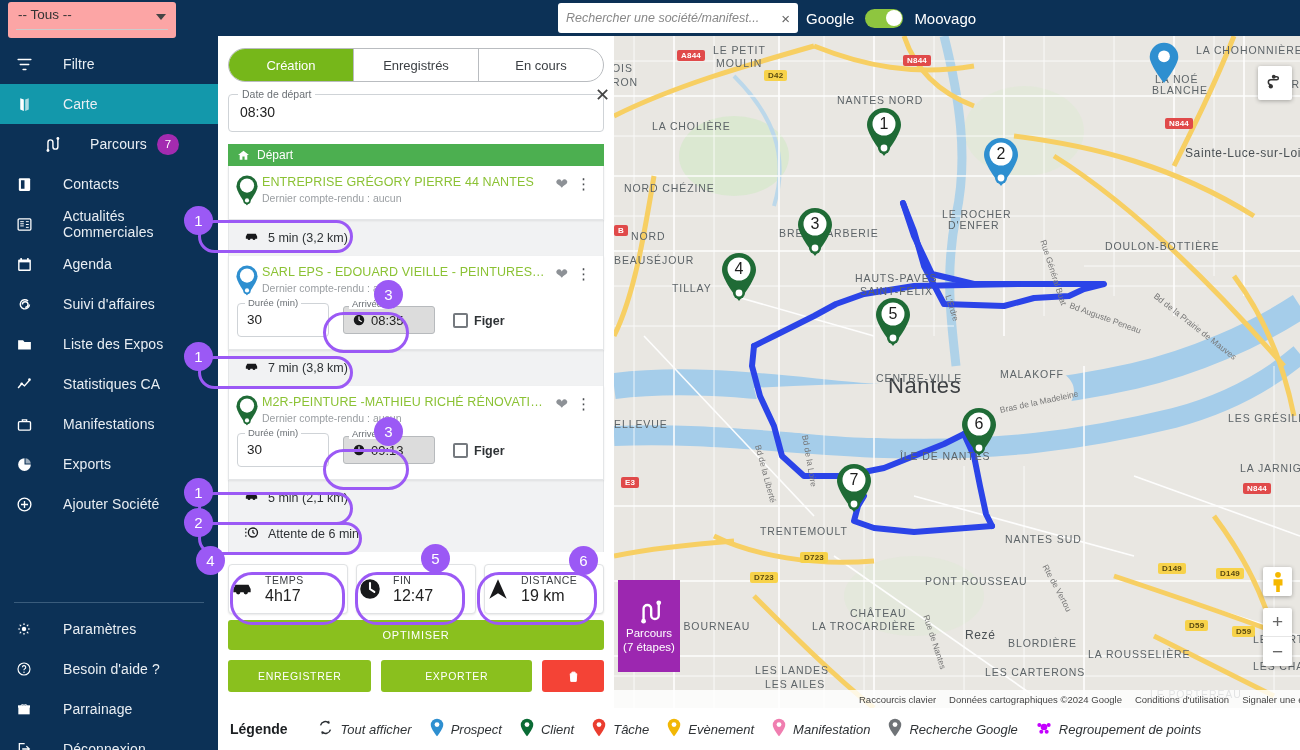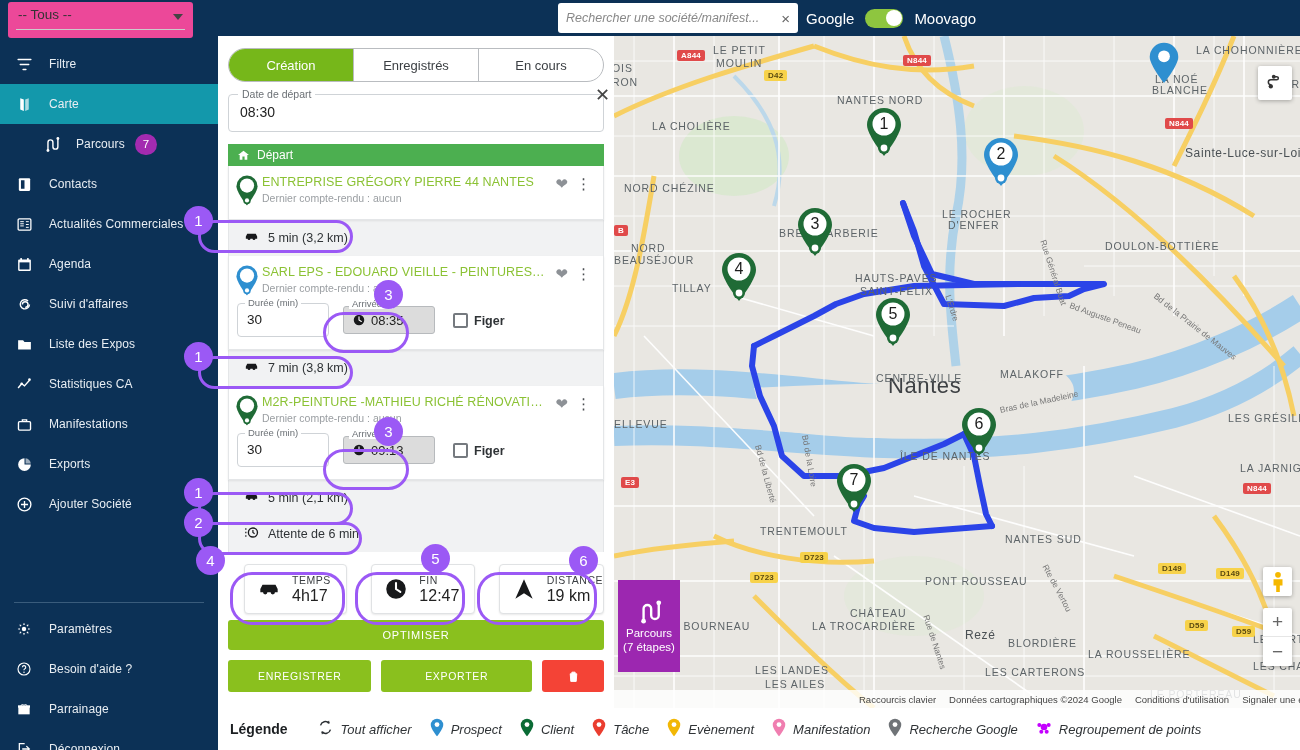--- a/index.html
+++ b/index.html
@@ -10,22 +10,22 @@
     background: #0c3156;
   }
   #app { position: relative; width: 1300px; height: 750px; overflow: hidden; }
 
   
   #sidebar {
     position: absolute; left: 0; top: 0; width: 218px; height: 750px;
     background: #0c3156; color: #fff; z-index: 30;
   }
   .select-wrap {
-    position: absolute; left: 8px; top: 2px; width: 185px; height: 36px;
-    background: #ec4899; border-radius: 3px;
+    position: absolute; left: 8px; top: 2px; width: 168px; height: 36px;
+    background: #fca5a5; border-radius: 3px;
   }
   .select-wrap .sel-text {
     position: absolute; left: 10px; top: 5px; font-size: 13.5px; color: #333;
   }
   .select-wrap .sel-underline {
     position: absolute; left: 8px; right: 8px; bottom: 8px; height: 1px; background: #ccc;
   }
   .caret-down {
     position: absolute; right: 10px; top: 12px;
     width: 0; height: 0; border-left: 5px solid transparent;
@@ -34,21 +34,21 @@
 
   .nav { position: absolute; left: 0; top: 44px; width: 218px; }
   .nav-item {
     position: relative; display: flex; align-items: center;
     height: 40px; padding-left: 16px; cursor: pointer;
   }
   .nav-item .ic {
     width: 24px; height: 20px; display: flex; align-items: center;
     justify-content: flex-start; flex: 0 0 24px;
   }
-  .nav-item .lbl { font-size: 12px; color: #e9eef3; margin-left: 9px; letter-spacing: .1px;}
+  .nav-item .lbl { font-size: 14px; color: #e9eef3; margin-left: 23px; letter-spacing: .1px;}
   .nav-item.active { background: #1398ab; }
   .nav-item.sub { padding-left: 43px; }
   .badge {
     margin-left: 10px; background: #a32bb0; color: #fff; font-size: 11.5px;
     border-radius: 11px; min-width: 22px; height: 21px; display: flex;
     align-items: center; justify-content: center; padding: 0 7px;
   }
   .nav-divider { margin: 10px 14px 6px 14px; height: 1px; background: #3a5c7c; }
 
   
@@ -224,21 +224,21 @@
     display: flex; align-items: center; gap: 8px;
     margin: 0 10px; height: 36px; padding-left: 14px; background: #f1f2f3;
     border-left: 1px solid #e4e6e8; border-right: 1px solid #e4e6e8;
   }
   .leg-row .txt { font-size: 12.5px; color: #2f3336; text-align: center; }
 
   .stats-row { display: flex; gap: 8px; margin: 12px 10px 0 10px; }
   .stat {
     flex: 1; height: 50px; background: #fff; border: 1px solid #e0e2e4;
     border-radius: 4px; display: flex; align-items: center; gap: 8px;
-    padding-left: 11px; box-shadow: 0 1px 2px rgba(0,0,0,.09); margin-left: 16px;
+    box-shadow: 0 1px 2px rgba(0,0,0,.09);
   }
   .stat .sc { flex: 0 0 28px; display: flex; align-items: center; }
   .stat .st { font-size: 10.5px; color: #3b3f43; letter-spacing: .5px; }
   .stat .sv { font-size: 16px; color: #222; margin-top: 1px; }
 
   .btn-wide {
     margin: 6px 10px 0 10px; height: 30px; background: #8ac01e; color: #fff;
     display: flex; align-items: center; justify-content: center; border-radius: 3px;
     font-size: 11px; letter-spacing: .7px; cursor: pointer;
   }
@@ -376,21 +376,21 @@
         <div class="maplabel" style="left: 10px; top: 146px;">NORD CHÉZINE</div>
         <div class="maplabel" style="left: 541px; top: 37px;">LA NOÉ</div>
         <div class="maplabel" style="left: 538px; top: 48px;">BLANCHE</div>
         <div class="maplabel" style="left: 582px; top: 8px;">LA CHOHONNIÈRE</div>
         <div class="maplabel" style="left: 644px; top: 42px;">LES TRO</div>
         <div class="maplabel med" style="left: 571px; top: 110px;">Sainte-Luce-sur-Loire</div>
         <div class="maplabel" style="left: 491px; top: 204px;">DOULON-BOTTIÈRE</div>
         <div class="maplabel" style="left: 328px; top: 172px;">LE ROCHER</div>
         <div class="maplabel" style="left: 334px; top: 183px;">D'ENFER</div>
         <div class="maplabel" style="left: 165px; top: 191px;">BREIL-BARBERIE</div>
-        <div class="maplabel" style="left: 17px; top: 206px;">NORD</div>
+        <div class="maplabel" style="left: 17px; top: 194px;">NORD</div>
         <div class="maplabel" style="left: 0px; top: 218px;">BEAUSÉJOUR</div>
         <div class="maplabel" style="left: 241px; top: 236px;">HAUTS-PAVÉS</div>
         <div class="maplabel" style="left: 246px; top: 249px;">SAINT-FÉLIX</div>
         <div class="maplabel" style="left: 58px; top: 246px;">TILLAY</div>
         <div class="maplabel" style="left: 386px; top: 332px;">MALAKOFF</div>
         <div class="maplabel" style="left: 0px; top: 382px;">ELLEVUE</div>
         <div class="maplabel big" style="left: 274px; top: 314px;">Nantes</div>
         <div class="maplabel" style="left: 262px; top: 336px;">CENTRE-VILLE</div>
         <div class="maplabel" style="left: 286px; top: 414px;">ÎLE DE NANTES</div>
         <div class="maplabel" style="left: 614px; top: 376px;">LES GRÉSILL</div>

